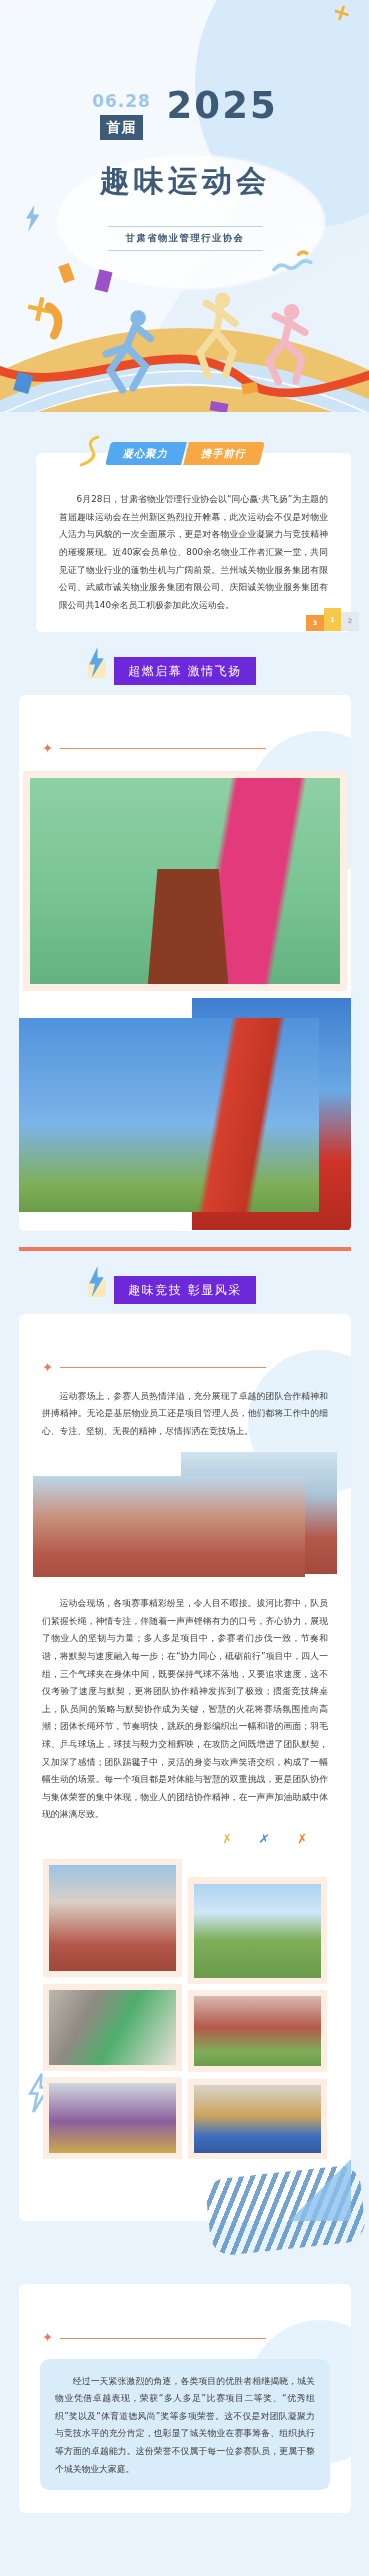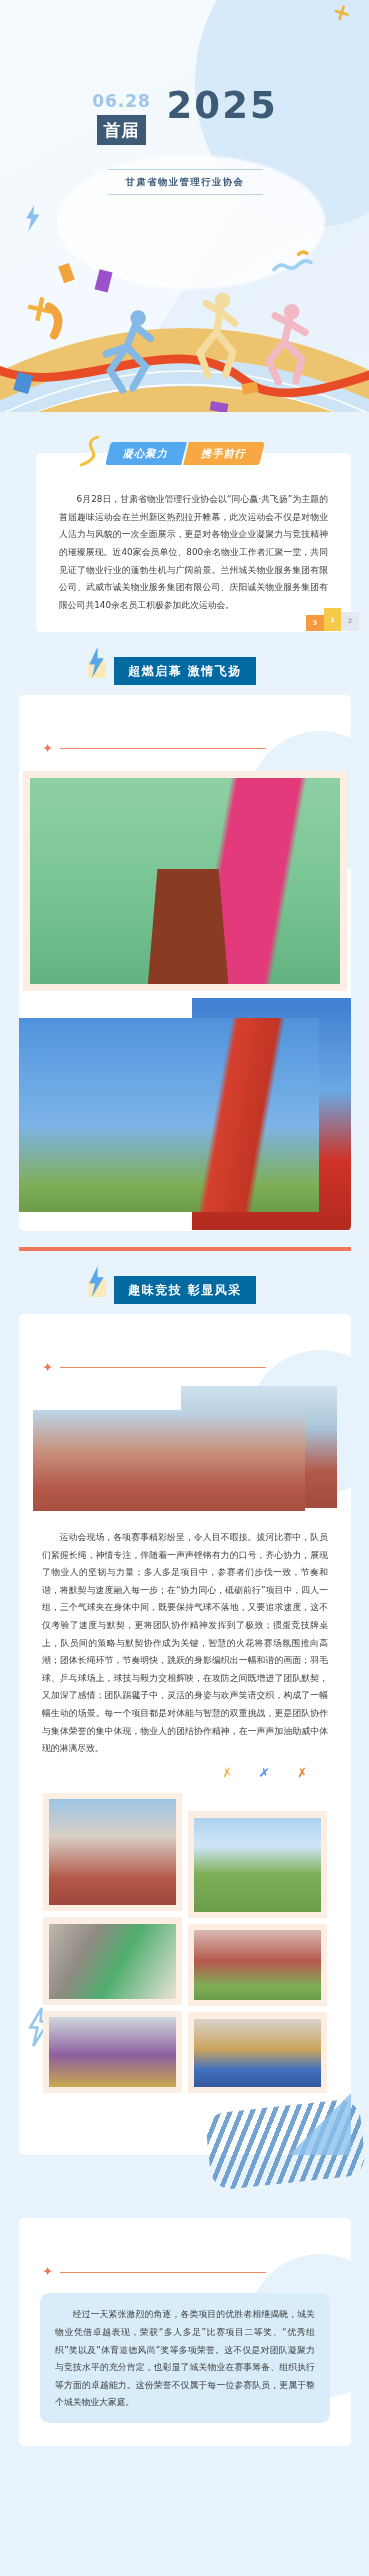--- a/index.html
+++ b/index.html
@@ -15,21 +15,21 @@
   .plus.p1{left:24px;top:289px;font-size:38px;color:#f2b23c;transform:rotate(12deg);}
   .plus.p2{right:18.5px;top:0.5px;font-size:23px;color:#f2b23c;transform:rotate(18deg);}
   .plus.p3{right:21.6px;bottom:24px;font-size:30px;color:#f2b23c;transform:rotate(-14deg);}
   .plus.p4{left:20.6px;bottom:-4.1px;font-size:33px;color:#8cc0ec;transform:rotate(8deg);}
   .squiggle{position:absolute;right:52px;top:247px;}
   .bolt-small{position:absolute;left:24px;top:204px;}
   .hero-title-block{position:relative;z-index:3;padding-top:87px;text-align:center;color:#3d5a76;}
   .title-row{display:flex;justify-content:center;align-items:flex-start;gap:15.5px;}
   .title-left{display:flex;flex-direction:column;align-items:center;gap:4.1px;padding-top:4.1px;}
   .hero-date{font-size:17px;font-weight:bold;color:#9ec6e8;letter-spacing:1px;}
-  .hero-badge{background:#3d5a76;color:#fff;font-size:17px;font-weight:bold;padding:3.6px 6.2px;letter-spacing:1px;}
+  .hero-badge{background:#3d5a76;color:#fff;font-size:14px;font-weight:bold;padding:3.6px 6.2px;letter-spacing:1px;}
   .hero-year{font-size:37px;font-weight:800;letter-spacing:2.1px;line-height:1;}
   .hero-main{margin:20.6px 0 0;font-size:30px;font-weight:800;letter-spacing:4.1px;}
   .hero-org-wrap{width:155px;margin:24px auto 8px;border-top:1px solid #b9d4ea;border-bottom:1px solid #b9d4ea;padding:5.2px 0;}
   .hero-org{font-size:9.3px;font-weight:bold;letter-spacing:1.5px;}
   .track-art{position:absolute;left:0;bottom:-3.1px;z-index:2;}
 
   
   .tag-row{position:relative;z-index:5;display:flex;justify-content:center;margin-top:30px;margin-bottom:-12.4px;}
   .tag{transform:skewX(-14deg);padding:4.6px 15.5px;color:#fff;font-size:10.3px;font-weight:bold;letter-spacing:1px;}
   .tag-blue{background:#54a8ef;border-radius:3.1px 0 0 3.1px;}
@@ -43,21 +43,21 @@
   .card-a{padding:25px 0 17.5px;margin-left:36px;}
   .star-line{display:flex;align-items:center;gap:7.2px;margin:47px 23px 0;}
   .star-glyph{color:#f0775c;font-size:13.4px;line-height:1;}
   .star-line .line{width:72%;height:1px;background:#ef8a64;}
   .para{margin:13.4px 23px 0;font-size:8.8px;line-height:2.0;text-indent:2em;color:#3c3c3c;font-weight:500;text-align:justify;}
   .hr-orange{height:4.1px;background:#f0775c;margin:0 19px;} .gap30{height:15.5px;}
 
   .strip{position:relative;height:63px;}
   .sec-head{position:absolute;left:0;right:0;top:25px;display:flex;justify-content:center;}
   .sec-badge-wrap{position:relative;}
-  .sec-badge{margin:0;background:#0369a1;color:#fff;font-size:12px;font-weight:bold;letter-spacing:1.5px;padding:5.7px 14.4px;}
+  .sec-badge{margin:0;background:#6d28d9;color:#fff;font-size:12px;font-weight:normal;letter-spacing:1.5px;padding:5.7px 14.4px;}
   .bolt-ico{position:absolute;left:-30px;top:-11.3px;}
   .podium{position:absolute;right:11.3px;top:-24px;display:flex;align-items:flex-end;}
   .podium .blk{width:17.5px;color:#fff;font-size:6.2px;font-weight:bold;text-align:center;}
   .blk.b3{background:#f59a3e;height:15.5px;line-height:15.5px;}
   .blk.b1{background:#f7c948;height:23px;line-height:23px;}
   .blk.b2{background:#e4e9f1;height:18.5px;line-height:18.5px;color:#9aa4b5;}
   .brush{position:absolute;right:7.2px;top:-49px;width:155px;height:77px;background:
     repeating-linear-gradient(118deg,#5b93c9 0 4.6px,rgba(91,147,201,0) 4.6px 10.3px);
     transform:rotate(-6deg);border-radius:20.6px;opacity:.85;}
 
@@ -124,20 +124,21 @@
     </svg>
 
     <div class="hero-title-block">
       <div class="title-row">
         <div class="title-left">
           <div class="hero-date">06.28</div>
           <div class="hero-badge">首届</div>
         </div>
         <div class="hero-year">2025</div>
       </div>
+      <h1 class="hero-main">趣味运动会</h1>
       <div class="hero-org-wrap">
         <div class="hero-org">甘肃省物业管理行业协会</div>
       </div>
     </div>
 
     <svg class="track-art" width="370" height="155" viewBox="0 0 718 300">
       <path d="M-60 300 Q360 60 780 300" stroke="#eec36e" stroke-width="96" fill="none"></path>
       <path d="M-60 345 Q360 115 780 345" stroke="#cde4f6" stroke-width="78" fill="none"></path>
       <path d="M-60 330 Q360 100 780 330" stroke="#ffffff" stroke-width="3" fill="none"></path>
       <path d="M-60 355 Q360 128 780 355" stroke="#ffffff" stroke-width="3" fill="none"></path>
@@ -231,20 +232,21 @@
   <section class="card card-c">
     <div class="bgcircle"></div>
     <svg class="bolt-deco" width="23" height="40" viewBox="0 0 44 78">
       <path d="M26 2 L4 40 L18 40 L10 76 L40 28 L24 28 Z" fill="none" stroke="#8cc0ec" stroke-width="5"></path>
     </svg>
     <div class="tri-corner"></div>
     <div class="star-line">
       <span class="star-glyph">✦</span>
       <span class="line"></span>
     </div>
+    <p class="para">运动赛场上，参赛人员热情洋溢，充分展现了卓越的团队合作精神和拼搏精神。无论是基层物业员工还是项目管理人员，他们都将工作中的细心、专注、坚韧、无畏的精神，尽情挥洒在竞技场上。</p>
     <div class="collage collage-tug">
       <div class="cphoto ct-right"></div>
       <div class="cphoto ct-left"></div>
     </div>
     <p class="para">运动会现场，各项赛事精彩纷呈，令人目不暇接。拔河比赛中，队员们紧握长绳，神情专注，伴随着一声声铿锵有力的口号，齐心协力，展现了物业人的坚韧与力量；多人多足项目中，参赛者们步伐一致，节奏和谐，将默契与速度融入每一步；在“协力同心，砥砺前行”项目中，四人一组，三个气球夹在身体中间，既要保持气球不落地，又要追求速度，这不仅考验了速度与默契，更将团队协作精神发挥到了极致；掼蛋竞技牌桌上，队员间的策略与默契协作成为关键，智慧的火花将赛场氛围推向高潮；团体长绳环节，节奏明快，跳跃的身影编织出一幅和谐的画面；羽毛球、乒乓球场上，球技与毅力交相辉映，在攻防之间既增进了团队默契，又加深了感情；团队踢毽子中，灵活的身姿与欢声笑语交织，构成了一幅幅生动的场景。每一个项目都是对体能与智慧的双重挑战，更是团队协作与集体荣誉的集中体现，物业人的团结协作精神，在一声声加油助威中体现的淋漓尽致。</p>
     <div class="xrow">
       <span class="x-y">✗</span>
       <span class="x-b">✗</span>
       <span class="x-o">✗</span>
     </div>

